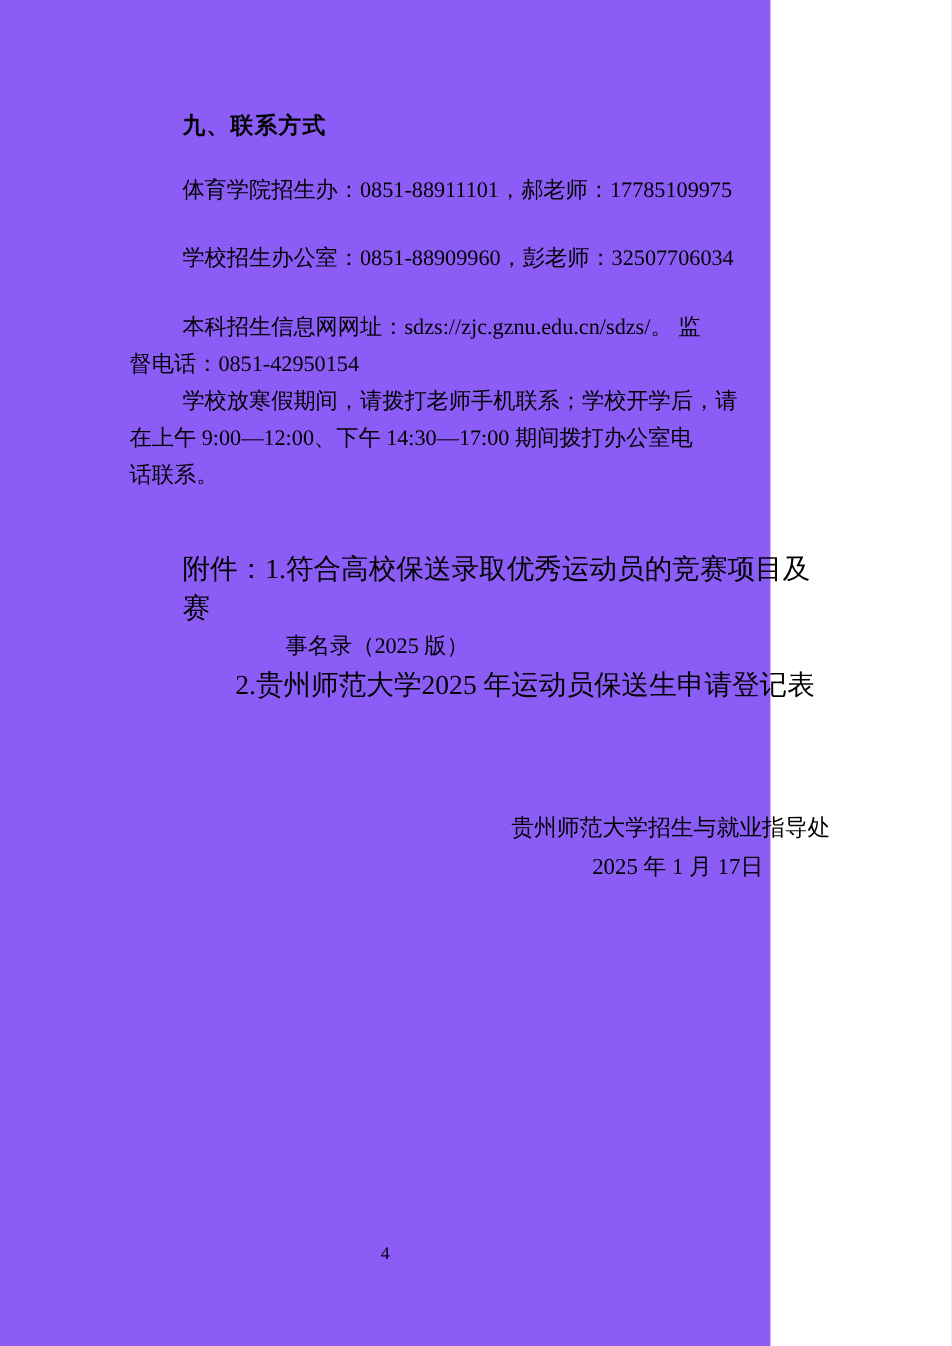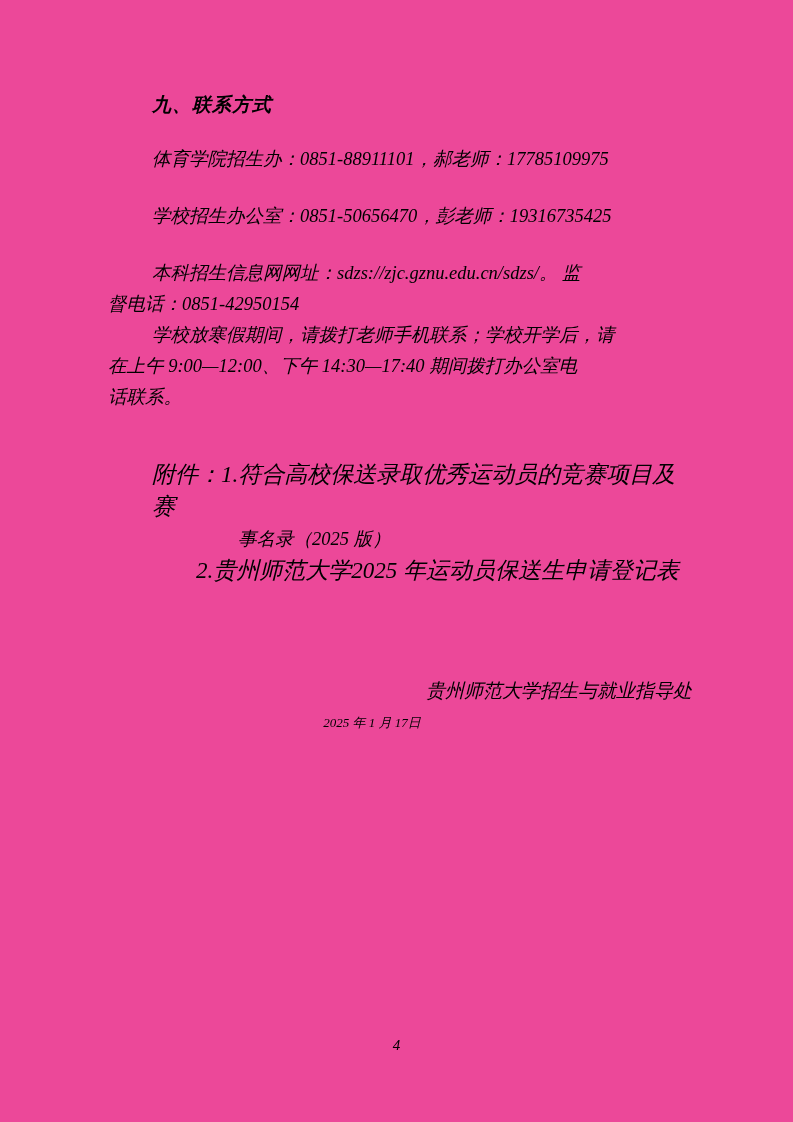--- a/index.html
+++ b/index.html
@@ -12,24 +12,23 @@
     height: 1122px;
     position: relative;
     font-family: "Liberation Serif", serif;
     color: #000000;
     overflow: hidden;
   }
   .page {
     position: absolute;
     left: 0;
     top: 0;
-    width: 793px;
+    width: 642px;
     height: 1122px;
-    background: #ec4899;
-    font-style: italic;
+    background: #8b5cf6;
   }
   .content {
     position: absolute;
     left: 108px;
     top: 92px;
     width: 590px;
   }
   .section-heading {
     font-family: "DejaVu Sans", sans-serif;
     font-weight: bold;
@@ -82,24 +81,23 @@
     text-align: right;
     padding-right: 6px;
   }
   .sig-org {
     font-size: 19px;
     line-height: 34px;
     font-family: "DejaVu Sans", sans-serif;
     font-weight: normal;
   }
   .sig-date {
-    font-size: 13px;
+    font-size: 19px;
     line-height: 32px;
     padding-right: 56px;
-    text-align: center;
   }
   .page-number {
     position: absolute;
     left: 0;
     right: 0;
     top: 1037px;
     text-align: center;
     font-size: 15px;
     font-family: "Liberation Serif", serif;
   }
@@ -107,28 +105,28 @@
 </head>
 <body>
 
 <div class="page">
   <div class="content">
 
     <h2 class="section-heading">九、联系方式</h2>
 
     <div class="block-contact">
       <div class="para para-indent line">体育学院招生办：0851-88911101，郝老师：17785109975</div>
-      <div class="para para-indent line">学校招生办公室：0851-50656470，彭老师：19316735425</div>
+      <div class="para para-indent line">学校招生办公室：0851-88909960，彭老师：32507706034</div>
       <div class="para para-indent line">本科招生信息网网址：sdzs://zjc.gznu.edu.cn/sdzs/。 监</div>
       <div class="para line">督电话：0851-42950154</div>
     </div>
 
     <div class="block-notice">
       <div class="para para-indent2 line">学校放寒假期间，请拨打老师手机联系；学校开学后，请</div>
-      <div class="para line">在上午 9:00—12:00、下午 14:30—17:40 期间拨打办公室电</div>
+      <div class="para line">在上午 9:00—12:00、下午 14:30—17:00 期间拨打办公室电</div>
       <div class="para line">话联系。</div>
     </div>
 
     <div class="attach-block">
       <div class="attach-line1">附件：1.符合高校保送录取优秀运动员的竞赛项目及赛</div>
       <div class="attach-line2">事名录（2025 版）</div>
       <div class="attach-line3">2.贵州师范大学2025 年运动员保送生申请登记表</div>
     </div>
 
     <div class="signature">

